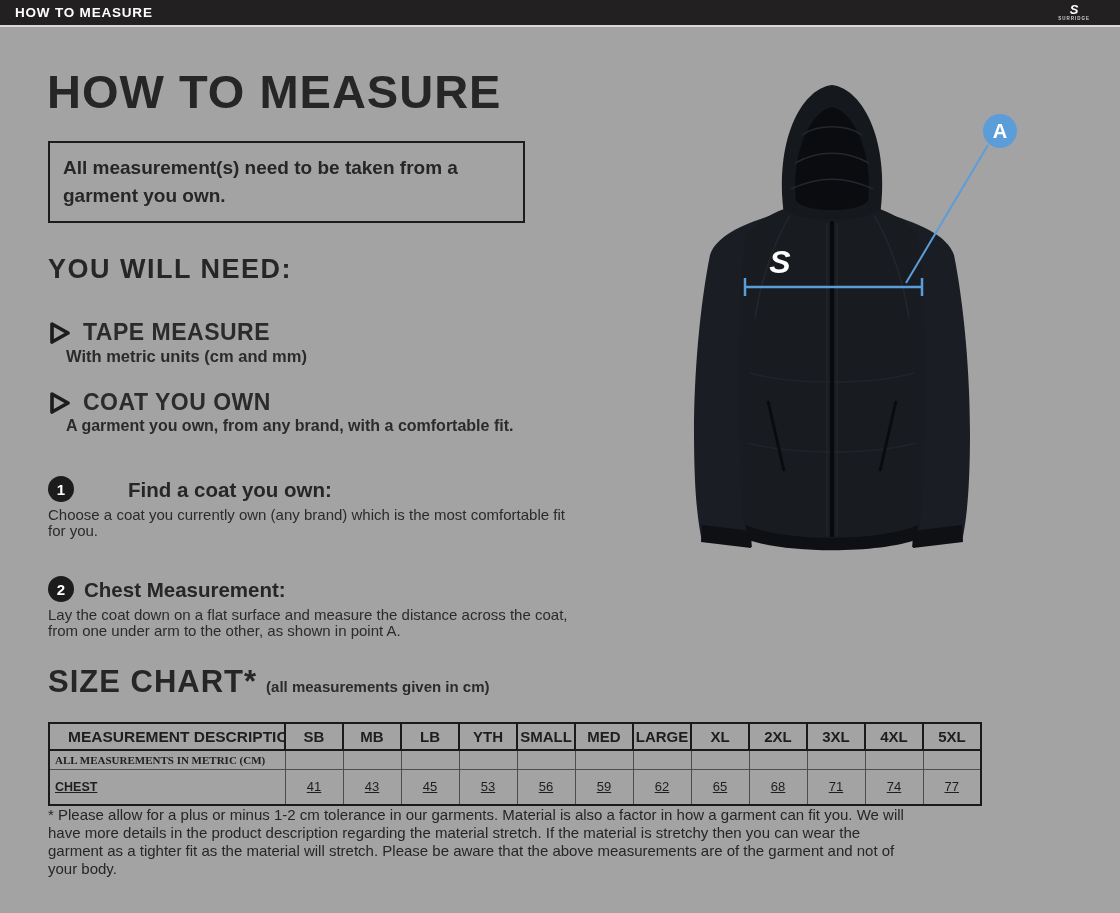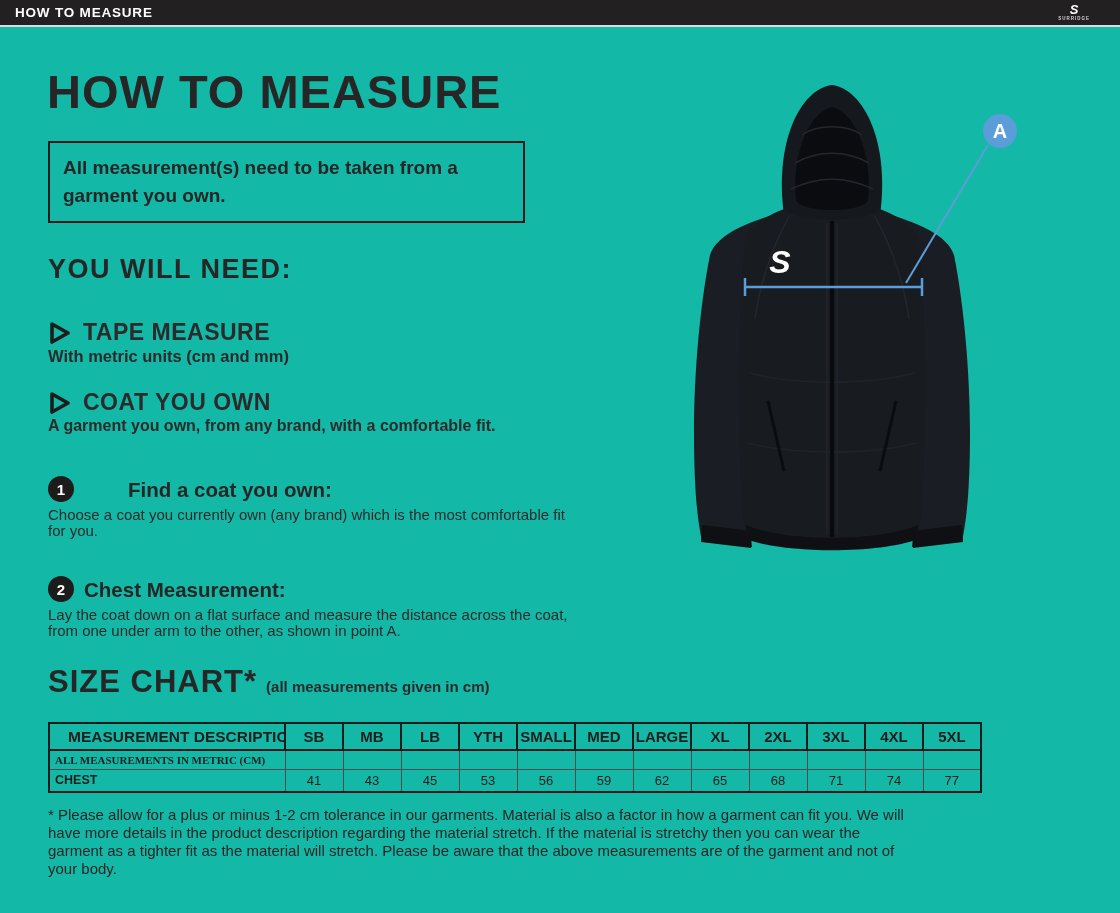--- a/index.html
+++ b/index.html
@@ -1,56 +1,56 @@
 <!DOCTYPE html>
 <html><head>
 <meta charset="utf-8">
 <style>
   * { margin:0; padding:0; box-sizing:border-box; }
   body { background:#ffffff; font-family:"Liberation Sans", sans-serif; }
-  #page { position:relative; width:1120px; height:913px; background:#14b8a6; overflow:hidden; }
+  #page { position:relative; width:1120px; height:913px; background:#a3a3a3; overflow:hidden; }
   .abs { position:absolute; }
 
   
   .topbar { position:absolute; top:0; left:0; width:1120px; height:27px;
             background:#232022; border-bottom:2px solid #d9d9d9;
             display:flex; align-items:center; justify-content:space-between; padding:0 12px 0 15px; }
   .topbar-title { color:#ffffff; font-size:13.5px; font-weight:bold; letter-spacing:0.8px; }
   .brand { display:flex; flex-direction:column; align-items:center; line-height:1; margin-right:18px; }
   .brand-s { color:#ffffff; font-size:13px; font-weight:bold; font-style:italic; letter-spacing:0; }
   .brand-name { color:#cfcfcf; font-size:4.5px; font-weight:bold; letter-spacing:1px; margin-top:1px; }
 
   
   .h1 { left:47px; top:64px; font-size:47px; font-weight:bold; letter-spacing:1px; color:#262626; }
   .notice { left:48px; top:141px; width:477px; border:2px solid #1c1c1c; padding:11px 13px 12px 13px;
             font-size:19px; font-weight:bold; line-height:1.45; color:#262626; }
   .h2 { left:48px; top:254px; font-size:27px; font-weight:bold; letter-spacing:1.5px; color:#262626; }
   .item-label { font-size:23px; font-weight:bold; letter-spacing:0.5px; color:#2b2b2b; }
-  .item-desc  { font-size:16.5px; font-weight:bold; color:#2b2b2b; }
+  .item-desc  { font-size:16.5px; font-weight:bold; color:#2b2b2b;margin-left:18px; }
   .tri { width:22px; height:22px; }
   .step-circle { width:26px; height:26px; border-radius:50%; background:#1c1c1c; color:#fff;
                  display:flex; align-items:center; justify-content:center;
                  font-size:15px; font-weight:bold; }
   .step-title { font-size:20.5px; font-weight:bold; color:#262626; }
   .step-desc  { font-size:15px; font-weight:normal; color:#2b2b2b; line-height:16px; }
 
   .sizechart-head { left:48px; top:664px; display:flex; align-items:baseline; }
   .sizechart-title { font-size:31px; font-weight:bold; letter-spacing:1px; color:#262626; }
   .sizechart-sub { font-size:15px; font-weight:bold; color:#2b2b2b; margin-left:9px; }
 
   
   .size-table { left:48px; top:722px; width:932px; border-collapse:collapse; table-layout:fixed;
                 border:2px solid #1a1a1a; }
   .size-table th { border:2px solid #1a1a1a; height:27px; font-size:15px; font-weight:bold; color:#1e1e1e;
                    text-align:center; overflow:hidden; white-space:nowrap; }
   .size-table th.c0 { text-align:left; padding-left:18px; font-size:15.5px; }
   .size-table td { border:1px solid #4d4d4d; overflow:hidden; white-space:nowrap; }
   .size-table tr.metric td { height:19px; font-size:11px; font-weight:bold; color:#1e1e1e; }
   .size-table tr.metric td.c0 { padding-left:5px;font-family:Liberation Serif, serif; }
-  .size-table tr.chest td { height:23px; font-size:13px; color:#1e1e1e; text-align:center; }
+  .size-table tr.chest td { height:36px; font-size:13px; color:#1e1e1e; text-align:center;text-decoration:underline; }
   .size-table tr.chest td.c0 { text-align:left; padding-left:5px; font-size:12.5px; font-weight:bold; }
 
   .footnote { left:48px; top:806px; width:868px; font-size:15px; line-height:18px; color:#262626; }
 
   .figure { left:672px; top:73px; width:356px; height:500px; }
 </style>
 </head>
 <body>
 
 <div id="page">

